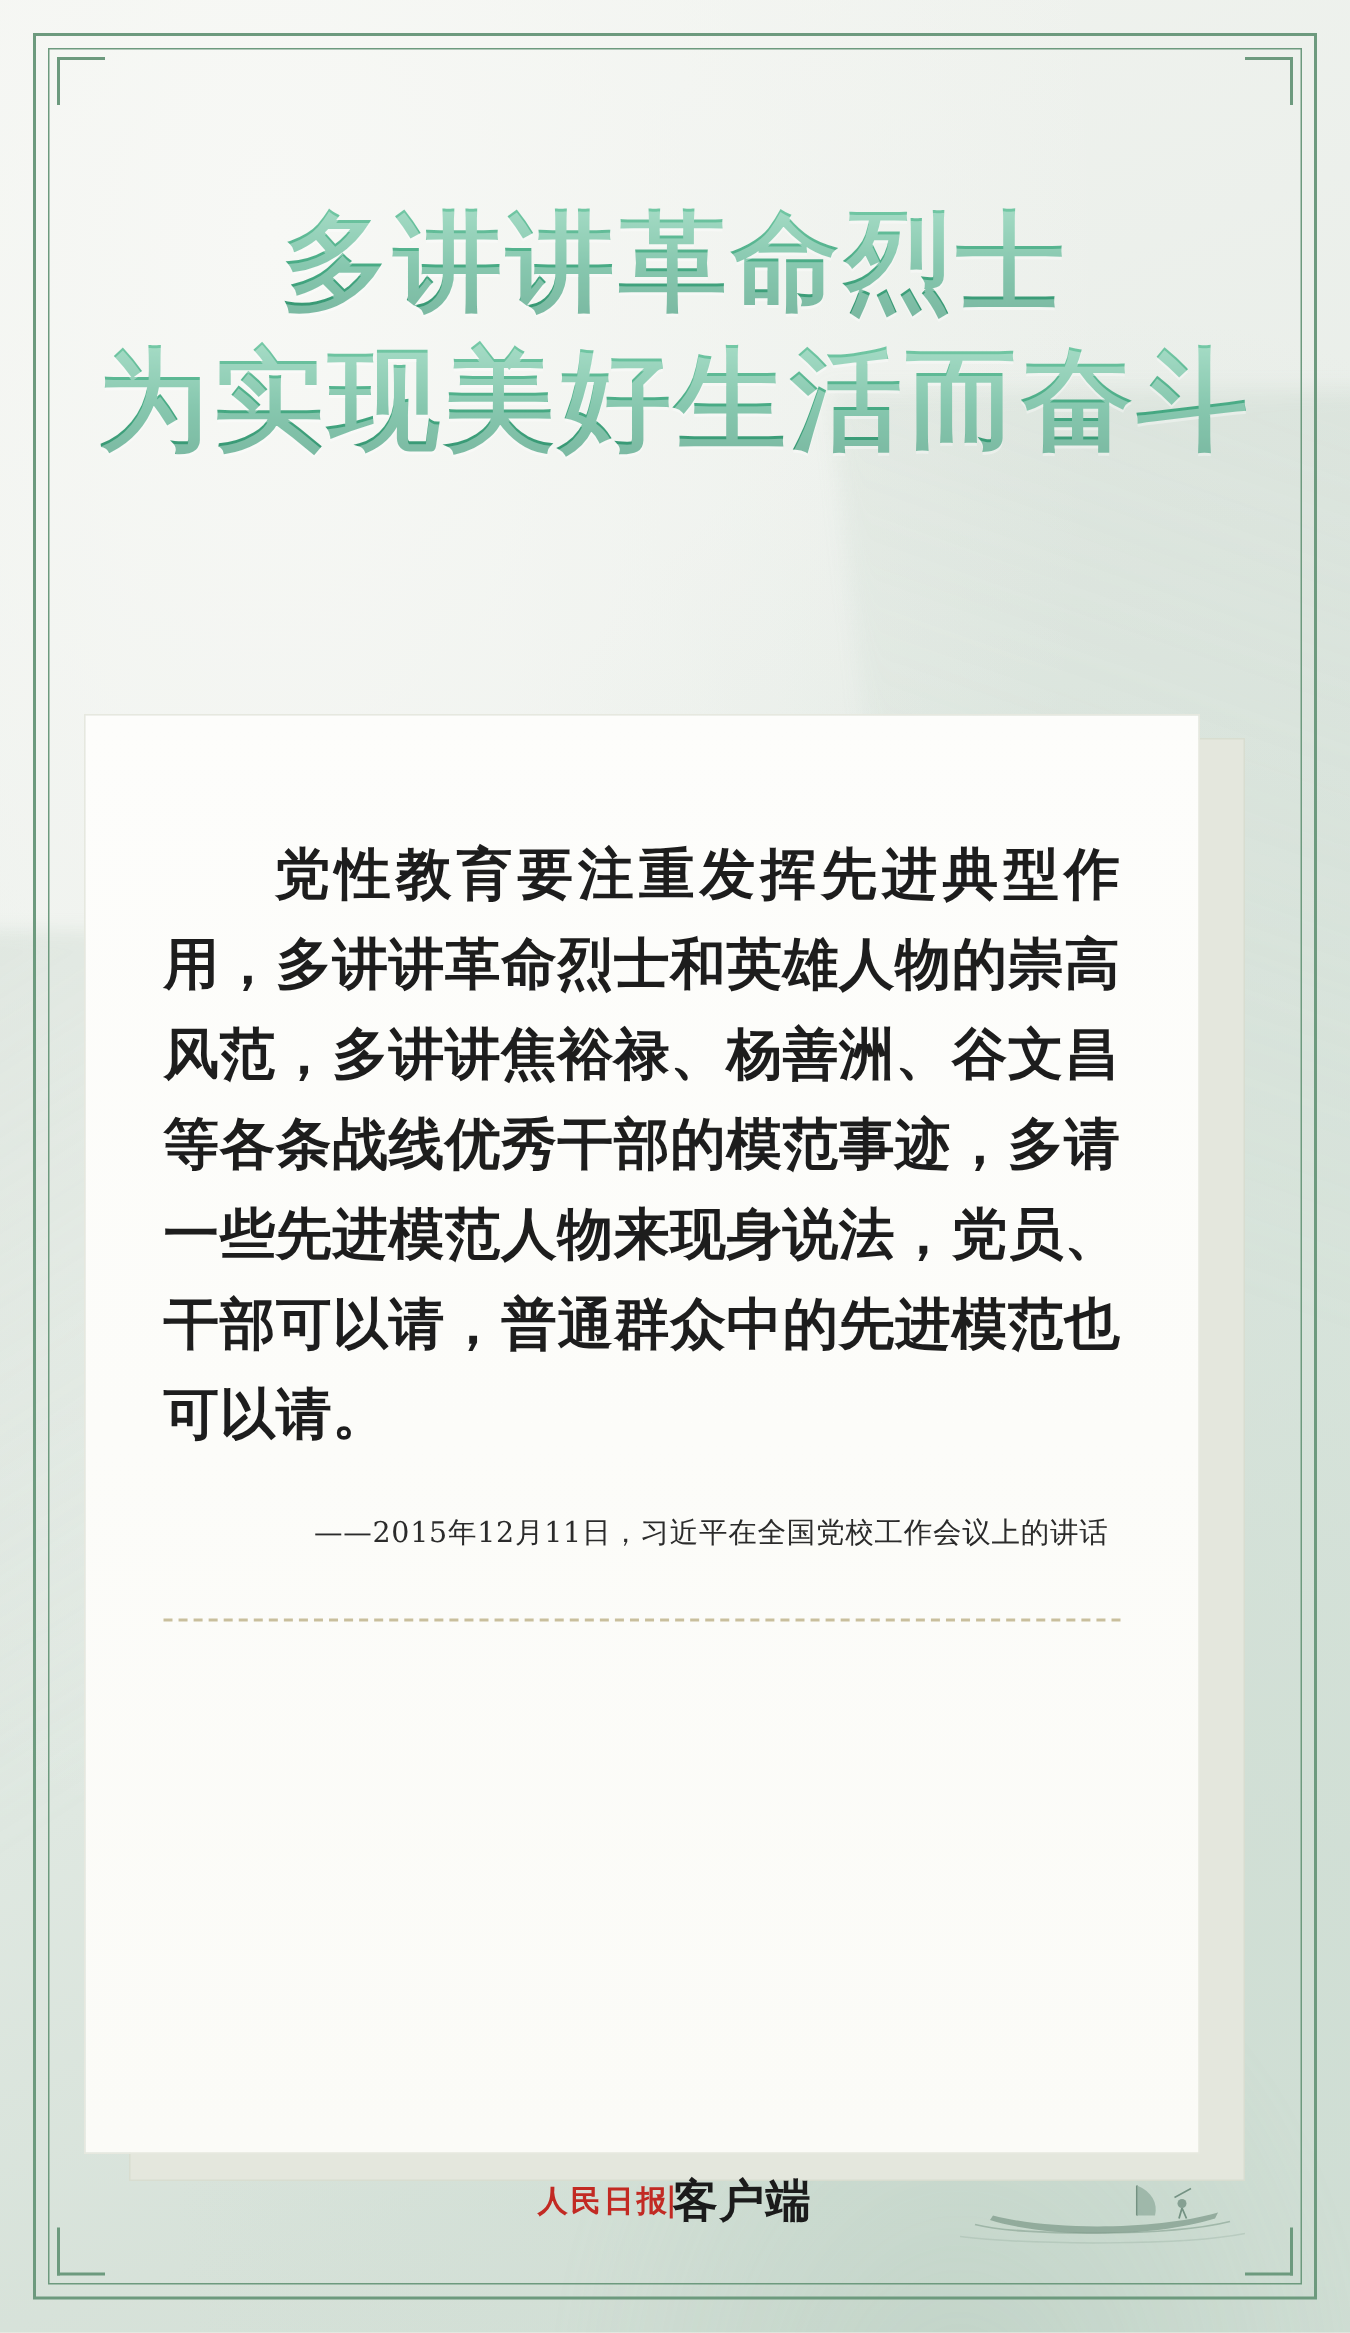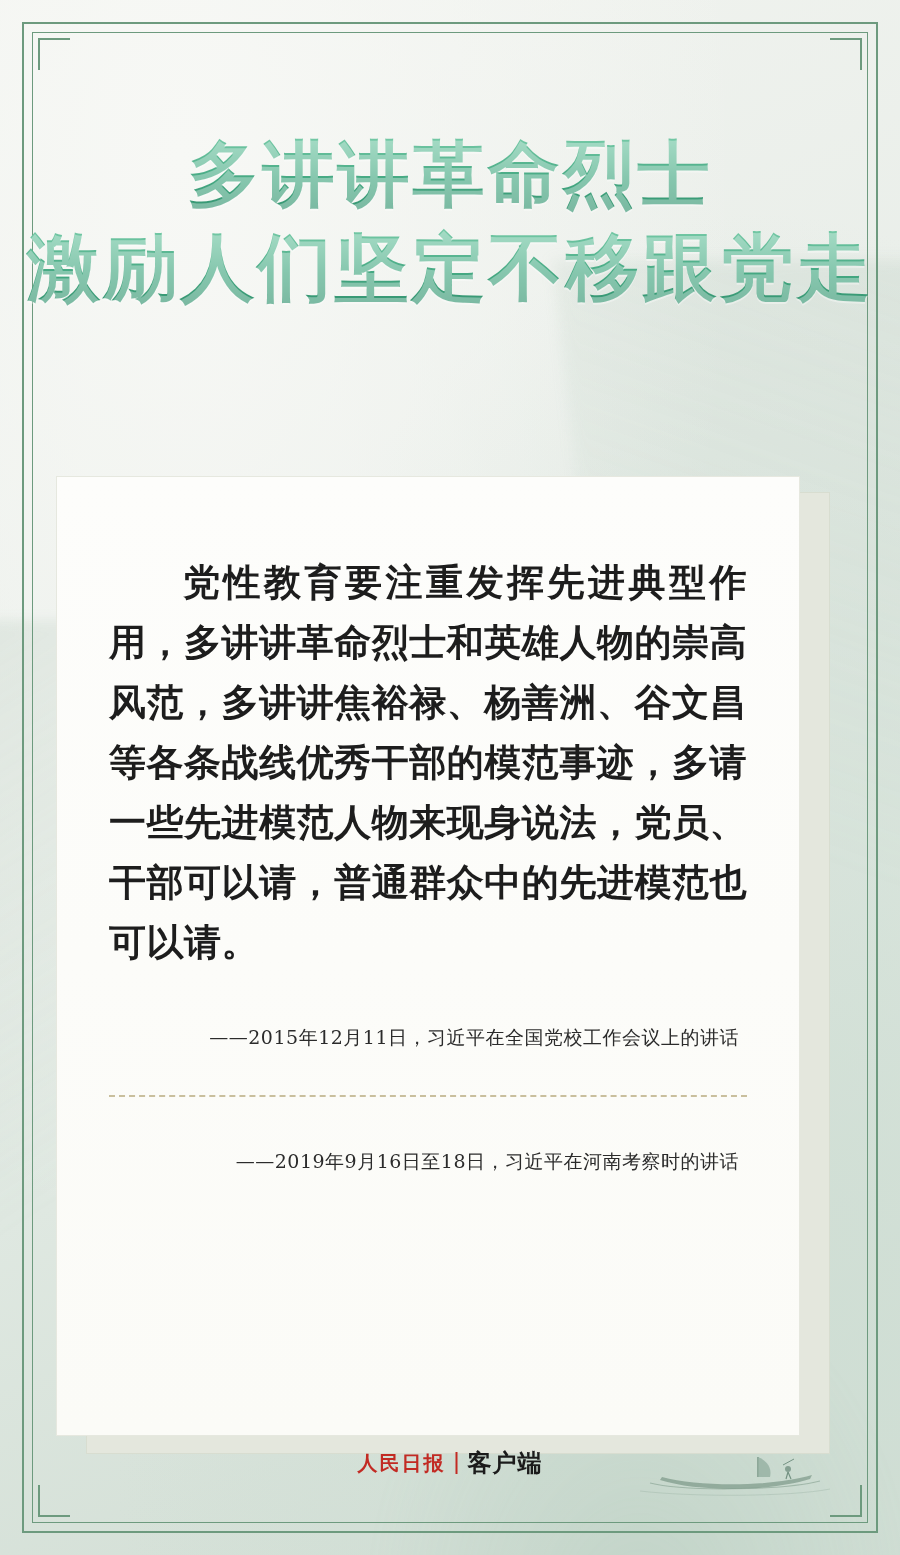--- a/index.html
+++ b/index.html
@@ -143,21 +143,21 @@
     font-family: "DejaVu Serif", "Liberation Serif", serif;
     font-size: 37px;
     line-height: 1.62;
     color: #1d1d1d;
     text-indent: 2em;
     letter-spacing: 0.5px;
     text-align: justify;
     font-weight: 600;
   }
   .source {
-    margin-top: 52px;
+    margin-top: 36px;
     text-align: right;
     font-family: "DejaVu Serif", "Liberation Serif", serif;
     font-size: 19px;
     color: #2b2b2b;
     letter-spacing: .5px;
     padding-right: 8px;
   }
   .divider {
     margin: 44px 0 52px 0;
     border-top: 2px dashed #c9bf9d;
@@ -172,38 +172,37 @@
     bottom: 46px;
     height: 70px;
   }
   .brand {
     position: absolute;
     left: 50%;
     transform: translateX(-50%);
     top: 8px;
     display: flex;
     align-items: center;
-    gap: 10px;
     white-space: nowrap;
   }
   .brand-mark {
     font-family: "DejaVu Serif", "Liberation Serif", serif;
     font-size: 20px;
     font-weight: bold;
     color: #c22a23;
     letter-spacing: 2px;
   }
   .brand-sep {
     width: 2px;
     height: 22px;
     background: #c22a23;
   }
   .brand-name {
     font-family: "DejaVu Serif", "Liberation Serif", serif;
-    font-size: 24px;
+    font-size: 30px;
     font-weight: bold;
     color: #1b1b1b;
     letter-spacing: 1px;
   }
   .boat {
     position: absolute;
     right: 70px;
     top: 0;
     width: 190px;
     height: 64px;
@@ -223,32 +222,31 @@
 
   <div class="frame-outer"></div>
   <div class="frame-inner"></div>
   <div class="corner-bracket cb tl"></div>
   <div class="corner-bracket cb tr"></div>
   <div class="corner-bracket cb bl"></div>
   <div class="corner-bracket cb br"></div>
 
   <div class="title-block">
     <div class="title-line l1">多讲讲革命烈士</div>
-    <div class="title-line l2">激励人们坚定不移跟党走</div>
+    <div class="title-line l2">为实现美好生活而奋斗</div>
   </div>
 
   <div class="card-shadow"></div>
 
   <div class="card">
     <div class="quote">党性教育要注重发挥先进典型作用，多讲讲革命烈士和英雄人物的崇高风范，多讲讲焦裕禄、杨善洲、谷文昌等各条战线优秀干部的模范事迹，多请一些先进模范人物来现身说法，党员、干部可以请，普通群众中的先进模范也可以请。</div>
     <div class="source">——2015年12月11日，习近平在全国党校工作会议上的讲话</div>
 
     <div class="divider"></div>
 
-    <div class="source">——2019年9月16日至18日，习近平在河南考察时的讲话</div>
   </div>
 
   <div class="footer">
     <div class="brand">
       <span class="brand-mark">人民日报</span>
       <span class="brand-sep"></span>
       <span class="brand-name">客户端</span>
     </div>
 
     <svg class="boat" viewBox="0 0 190 64">

